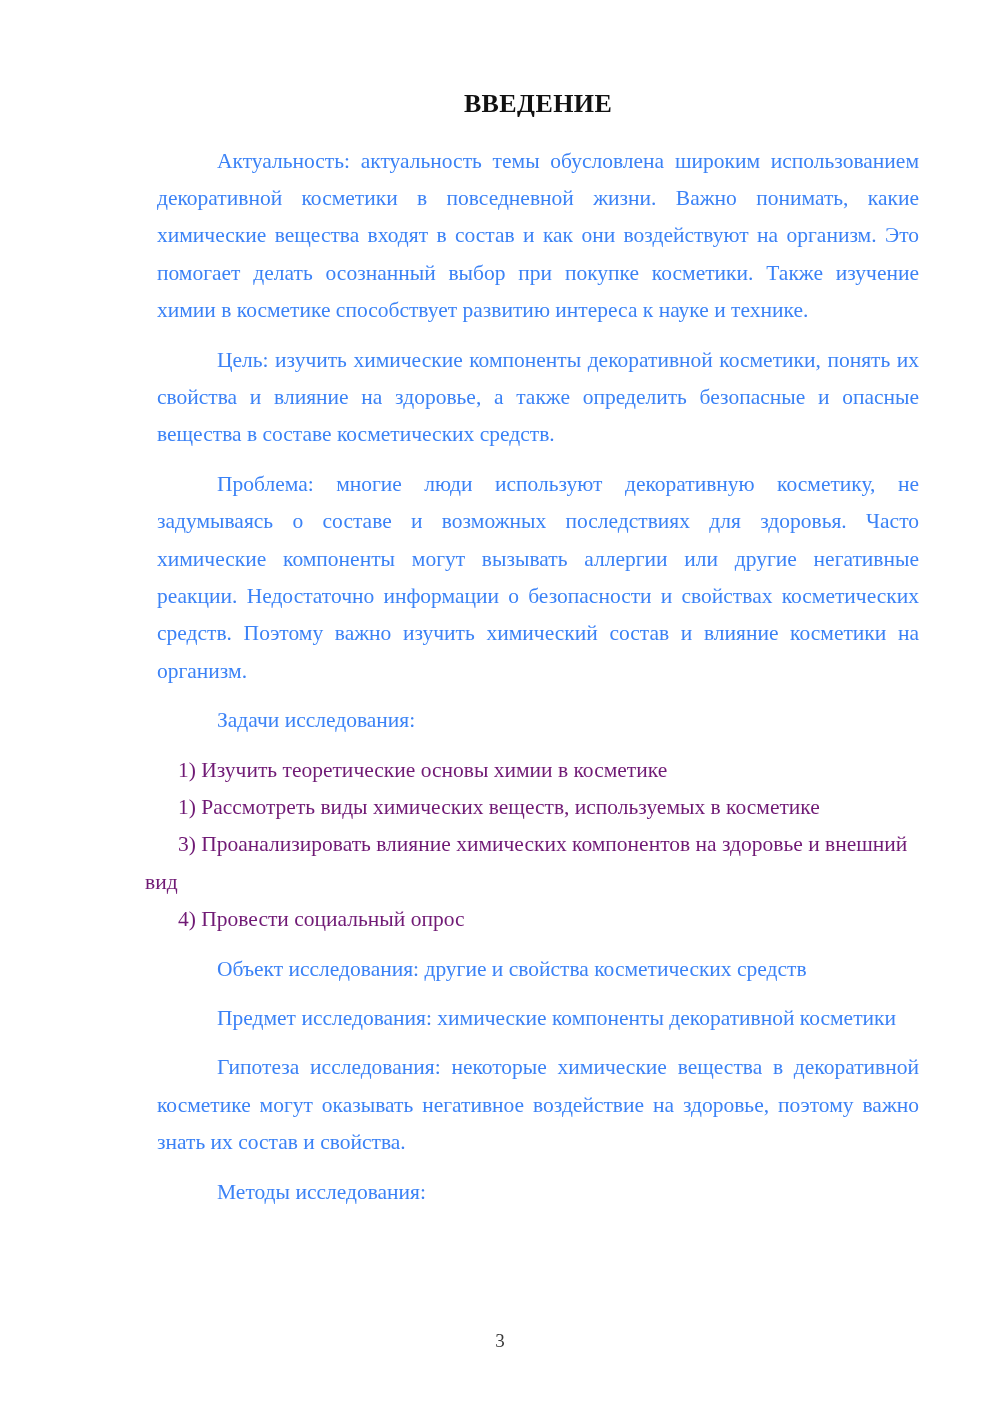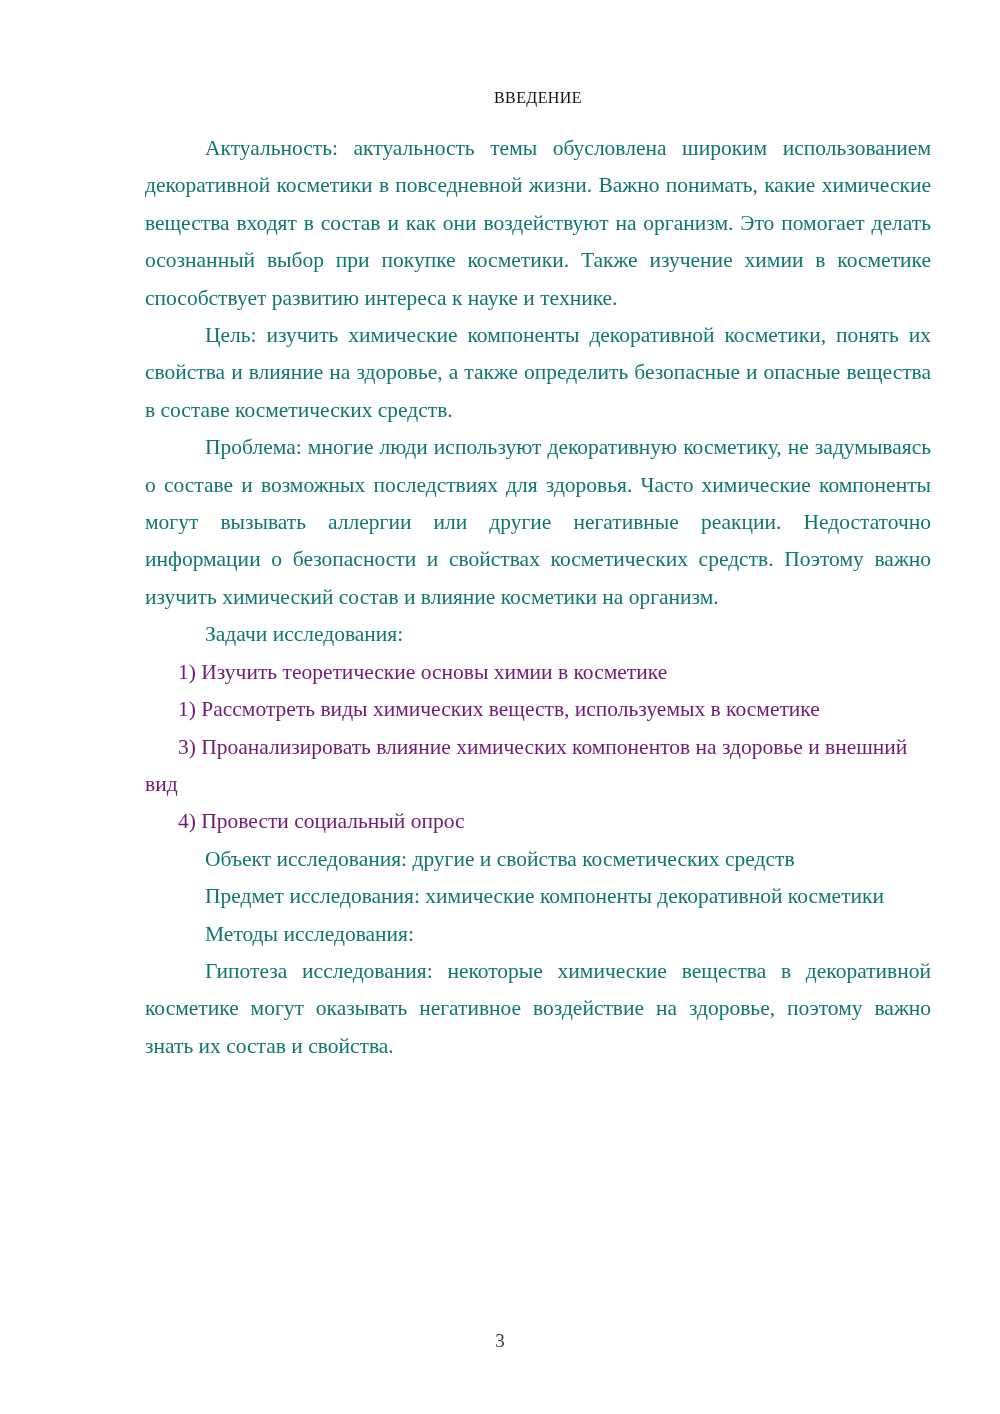--- a/index.html
+++ b/index.html
@@ -23,37 +23,37 @@
 
   .content {
     position: absolute;
     left: 145px;
     top: 88px;
     width: 786px;
   }
 
   .doc-title {
     text-align: center;
-    font-size: 16px;
-    font-weight: normal;
+    font-size: 26px;
+    font-weight: bold;
     letter-spacing: 0.4px;
     line-height: 1.25;
     margin: 0 0 22px 0;
     color: #111111;
   }
 
   .para {
     font-size: 21.5px;
     line-height: 37.4px;
     text-align: justify;
     text-justify: inter-word;
-    margin: 0;
+    margin: 12px;
     text-indent: 60px;
     hyphens: none;
-    color: #0f766e;
+    color: #3b82f6;
   }
 
   
 
   .list-item {
     font-size: 21.5px;
     line-height: 37.4px;
     text-align: left;
     margin: 0;
     text-indent: 33px;
@@ -94,21 +94,21 @@
 
     <p class="list-item">3) Проанализировать влияние химических компонентов на здоровье и внешний вид</p>
 
     <p class="list-item">4) Провести социальный опрос</p>
 
 
     <p class="para">Объект исследования: другие и свойства косметических средств</p>
 
     <p class="para">Предмет исследования: химические компоненты декоративной косметики</p>
 
+    <p class="para">Гипотеза исследования: некоторые химические вещества в декоративной косметике могут оказывать негативное воздействие на здоровье, поэтому важно знать их состав и свойства.</p>
+
     <p class="para">Методы исследования:</p>
-
-    <p class="para">Гипотеза исследования: некоторые химические вещества в декоративной косметике могут оказывать негативное воздействие на здоровье, поэтому важно знать их состав и свойства.</p>
 
   </div>
 
   <div class="page-number">3</div>
 
 </div>
 
 </body></html>

